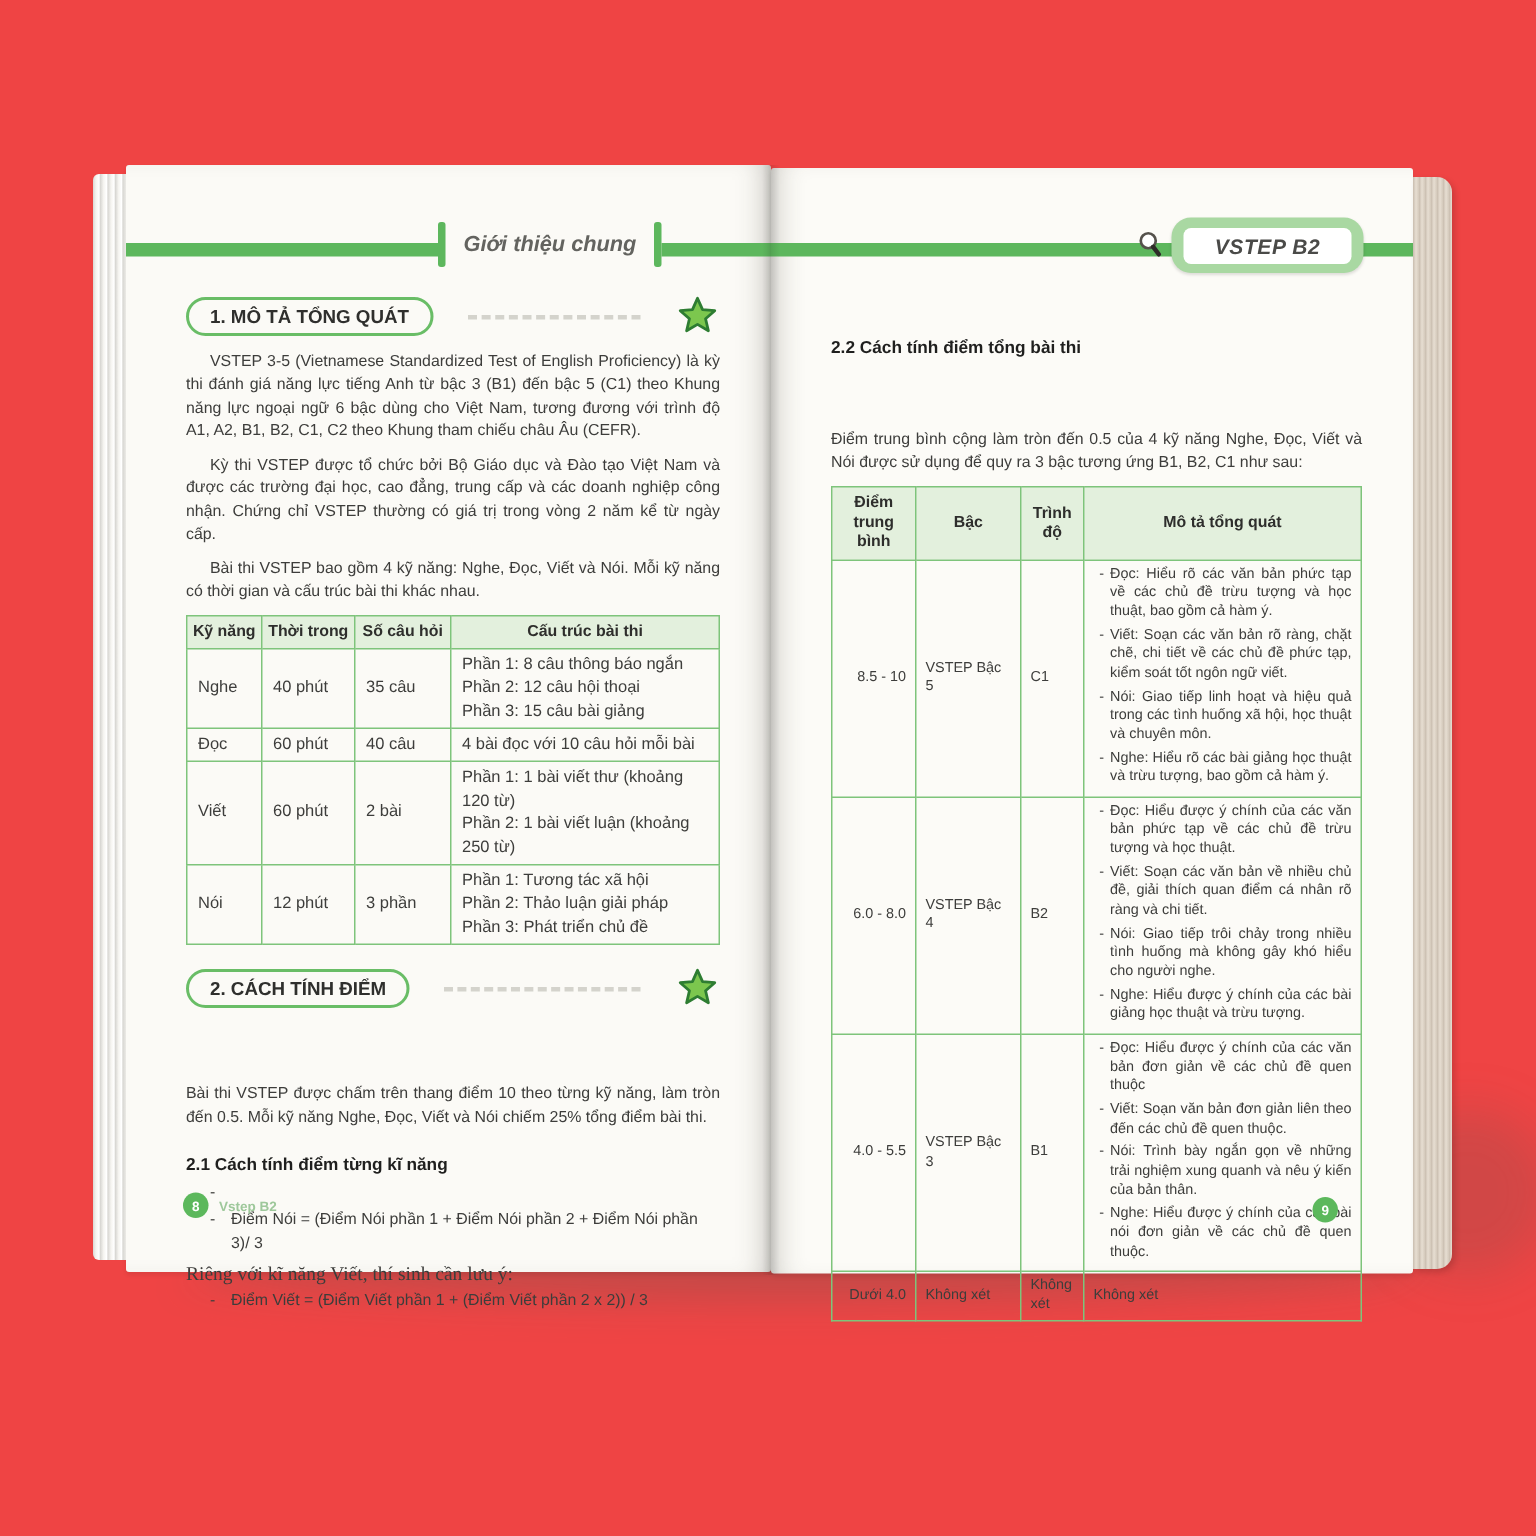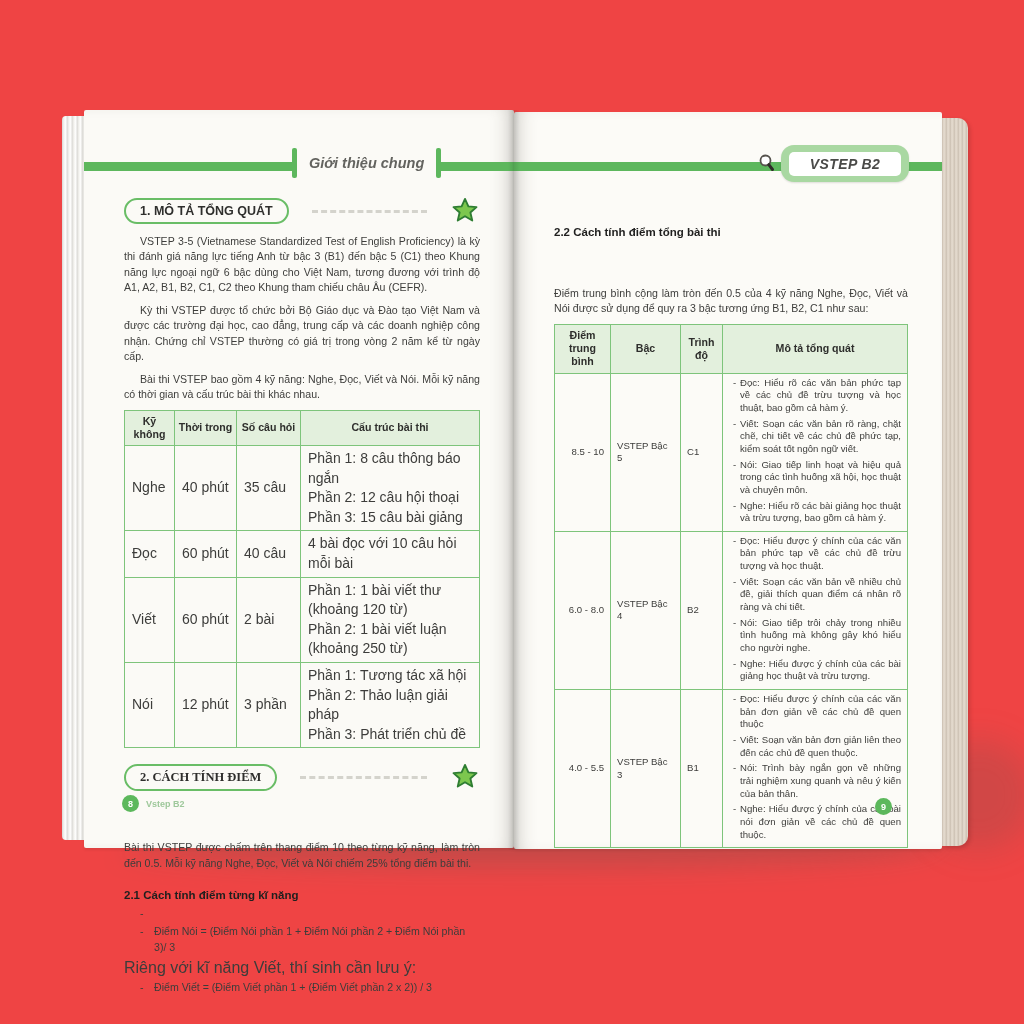--- a/index.html
+++ b/index.html
@@ -44,28 +44,28 @@
   .section-row{display:flex;align-items:center;margin-bottom:8px;gap:13px;}
   .pill{border:2px solid #69bd66;border-radius:16px;padding:4px 14px;font-size:12.5px;font-weight:bold;
         color:#2f2f2d;background:#fbfaf6;white-space:nowrap;}
   .dashes{flex:1;border-top:3px dashed #d4d3cc;margin:0 10px;height:0;}
   .star{width:30px;height:30px;flex:0 0 auto;}
   .para{font-size:10.6px;line-height:1.46;text-align:justify;text-indent:16px;margin:0 0 7px 0;}
   .para.no-indent{text-indent:0;margin-top:48px;}
   .subheading{font-size:11.5px;font-weight:bold;color:#1f1f1e;margin:18px 0 5px 0;}
   .bullet-line{display:flex;font-size:10.6px;line-height:1.5;margin:2px 0 2px 16px;}
   .bullet-line .bm{flex:0 0 14px;}
-  .note{font-size:16px;margin:3px 0;}
+  .note{font-size:13px;margin:3px 0;font-family:Liberation Serif, serif;}
 
   
   table{border-collapse:collapse;width:100%;}
   th,td{border:1.4px solid #7ec47b;}
   th{background:#e3f0dd;font-size:10.6px;font-weight:bold;color:#2e2e2c;padding:4px 3px;text-align:center;line-height:1.25;}
   .skills-table{margin:4px 0 14px 0;}
-  .skills-table td{font-size:14px;padding:3px 7px;line-height:1.4;vertical-align:middle;}
+  .skills-table td{font-size:11px;padding:3px 7px;line-height:1.4;vertical-align:middle;}
   .levels-table{margin-top:6px;}
   .levels-table td{font-size:9.6px;line-height:1.32;padding:3px 6px;vertical-align:middle;}
   .c-score{white-space:nowrap;font-size:9.9px;text-align:right;}
   .desc-cell{vertical-align:top;padding:5px 6px 3px 4px;}
   .desc-line{display:flex;margin-bottom:3px;text-align:justify;}
   .desc-line .dm{flex:0 0 11px;text-align:center;}
   .desc-line .dt{flex:1;}
 
   
   .footer-left{position:absolute;left:38px;bottom:36px;display:flex;align-items:center;}
@@ -107,21 +107,21 @@
 
         <table class="skills-table">
           <colgroup>
             <col style="width:50px">
               <col style="width:62px">
               <col style="width:64px">
               <col>
           </colgroup>
           <thead>
             <tr>
-              <th>Kỹ không</th>
+              <th>Kỹ năng</th>
               <th>Thời trong</th>
               <th>Số câu hỏi</th>
               <th>Cấu trúc bài thi</th>
             </tr>
           </thead>
           <tbody>
               <tr>
                 <td>Nghe</td>
                 <td>40 phút</td>
                 <td>35 câu</td>
@@ -154,21 +154,21 @@
                 <td>3 phần</td>
                 <td class="c-structure">
                   <div>Phần 1: Tương tác xã hội</div>
                   <div>Phần 2: Thảo luận giải pháp</div>
                   <div>Phần 3: Phát triển chủ đề</div>
                 </td>
               </tr>
             </tbody>
         </table>
 
-        <div class="section-row" style="margin-top:10px;font-family:Liberation Serif, serif;">
+        <div class="section-row" style="margin-top:10px;">
           <span class="pill">2. CÁCH TÍNH ĐIỂM</span>
           <span class="dashes"></span>
           <svg class="star" viewBox="0 0 24 24">
             <path d="M12 2.3l2.7 6 6.5.6-4.9 4.3 1.5 6.4L12 16.2l-5.8 3.4 1.5-6.4L2.8 8.9l6.5-.6z" fill="#7cc74e" stroke="#2e7d32" stroke-width="1.5" stroke-linejoin="round"></path>
           </svg>
         </div>
 
         <p class="para no-indent">Bài thi VSTEP được chấm trên thang điểm 10 theo từng kỹ năng, làm tròn đến 0.5. Mỗi kỹ năng Nghe, Đọc, Viết và Nói chiếm 25% tổng điểm bài thi.</p>
         <div class="subheading">2.1 Cách tính điểm từng kĩ năng</div>
 
@@ -286,20 +286,26 @@
                   <div class="desc-line">
                     <span class="dm">-</span>
                     <span class="dt">Nói: Trình bày ngắn gọn về những trải nghiệm xung quanh và nêu ý kiến của bản thân.</span>
                   </div>
                   <div class="desc-line">
                     <span class="dm">-</span>
                     <span class="dt">Nghe: Hiểu được ý chính của các bài nói đơn giản về các chủ đề quen thuộc.</span>
                   </div>
                 </td>
               </tr>
+              <tr>
+                <td class="c-score">Dưới 4.0</td>
+                <td>Không xét</td>
+                <td>Không xét</td>
+                <td>Không xét</td>
+              </tr>
             </tbody>
         </table>
       </div>
 
       <div class="footer-right">
         <span class="page-circle">9</span>
       </div>
     </div>
 
     <div class="edges-right"></div>

